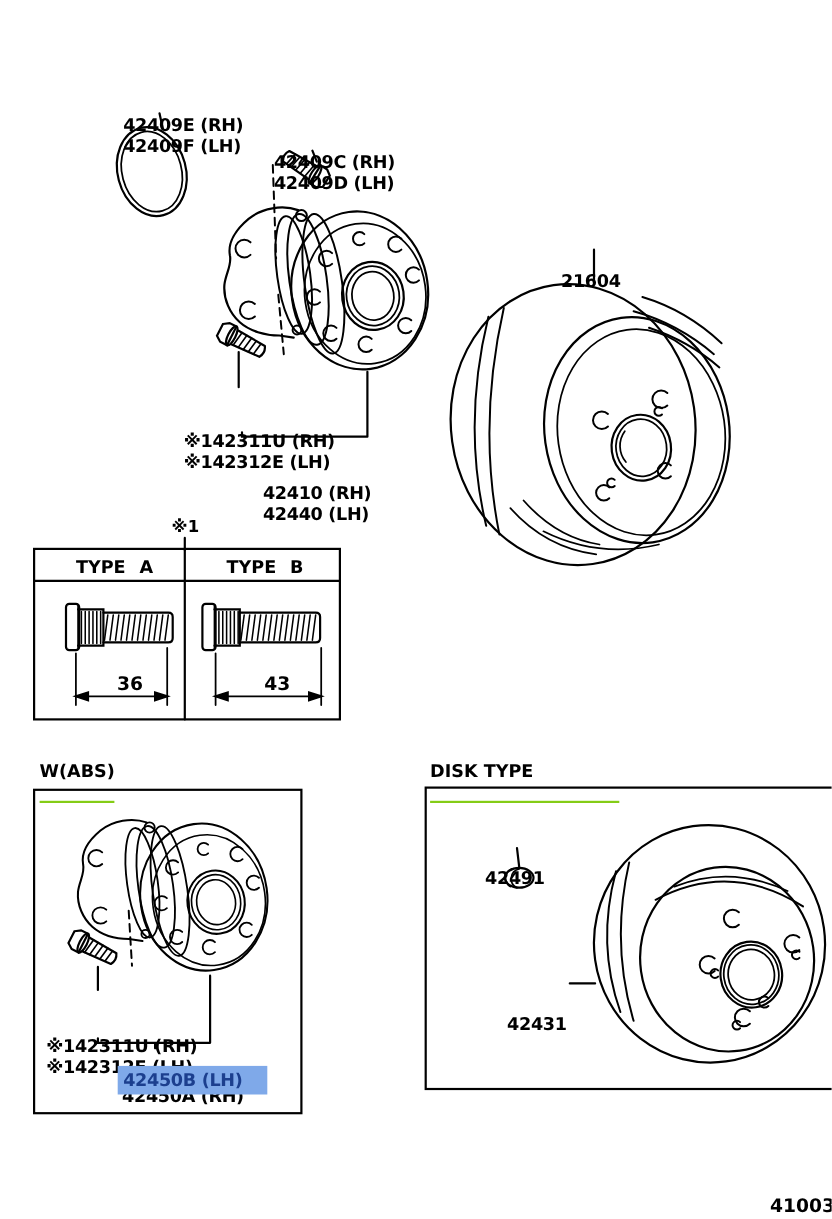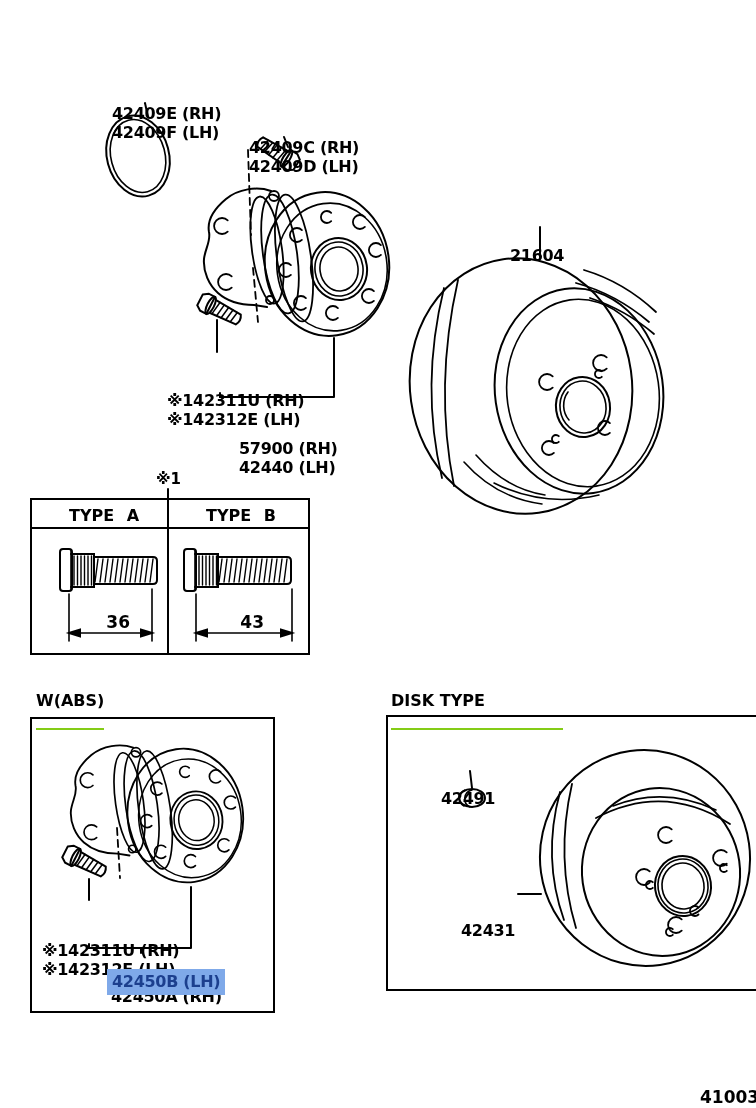--- a/index.html
+++ b/index.html
@@ -8,21 +8,21 @@
   #art{position:absolute;left:0;top:0;}
   .lbl{position:absolute;font:bold 16px "DejaVu Sans",sans-serif;letter-spacing:-0.3px;
        line-height:19px;color:#000;white-space:pre;}
   .lbl div{height:19px;}
   .title{position:absolute;font:bold 16px "DejaVu Sans",sans-serif;letter-spacing:0;
          color:#000;border-bottom:2px solid #84cc16;padding-bottom:18px;white-space:pre;}
   .th{position:absolute;font:bold 16px "DejaVu Sans",sans-serif;word-spacing:7px;color:#000;}
   .dim{position:absolute;font:bold 17px "DejaVu Sans",sans-serif;color:#000;width:40px;text-align:right;}
   .ref{position:absolute;font:bold 15px "DejaVu Sans",sans-serif;color:#000;}
   .hl{position:absolute;font:bold 16px "DejaVu Sans",sans-serif;letter-spacing:-0.3px;
-      padding:3px 5px 4px 5px;white-space:pre;}
+      padding:3px 23px 4px 5px;white-space:pre;}
   .footer-num{position:absolute;font:bold 17px "DejaVu Sans",sans-serif;color:#000;}
 </style>
 </head>
 <body>
 
 <div id="canvas">
 
   <svg id="art" width="756" height="1108" viewBox="0 0 756 1108" fill="none" stroke="#000" stroke-width="2" stroke-linecap="round">
 
     <defs>
@@ -199,21 +199,21 @@
 
   <div class="lbl" style="left:486px;top:208px">
     <div>21604</div>
   </div>
 
   <div class="lbl" style="left:143px;top:353px">
     <div>※142311U (RH)</div><div>※142312E (LH)</div>
   </div>
 
   <div class="lbl" style="left:215px;top:401px">
-    <div>57900 (RH)</div><div>42440 (LH)</div>
+    <div>42410 (RH)</div><div>42440 (LH)</div>
   </div>
 
   <div class="ref" style="left:132px;top:470px">※1</div>
   <div class="th" style="left:45px;top:506px">TYPE A</div>
   <div class="th" style="left:182px;top:506px">TYPE B</div>
   <div class="dim" style="left:66px;top:612px">36</div>
   <div class="dim" style="left:200px;top:612px">43</div>
 
   <div class="title" style="left:12px;top:691px;min-width:62px">W(ABS)</div>
   <div class="lbl" style="left:18px;top:903px">

